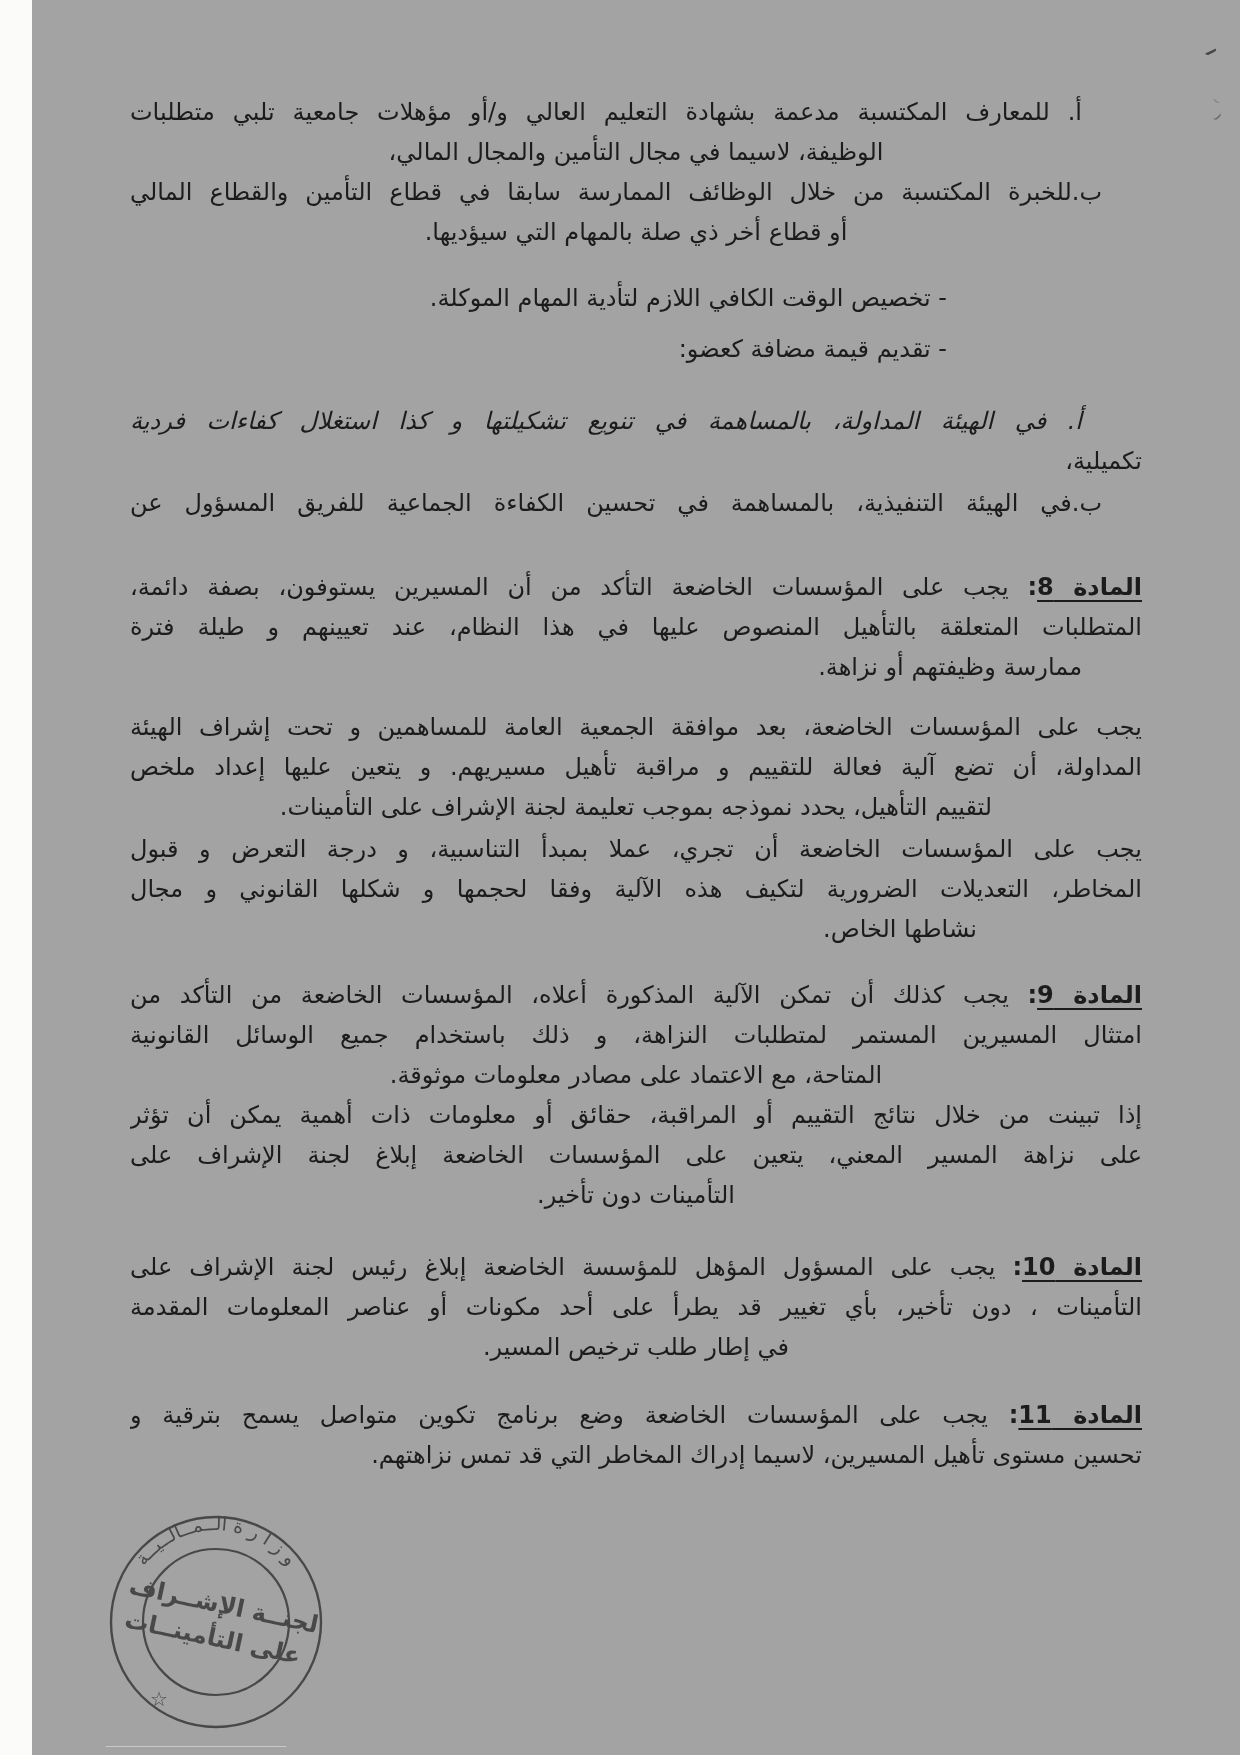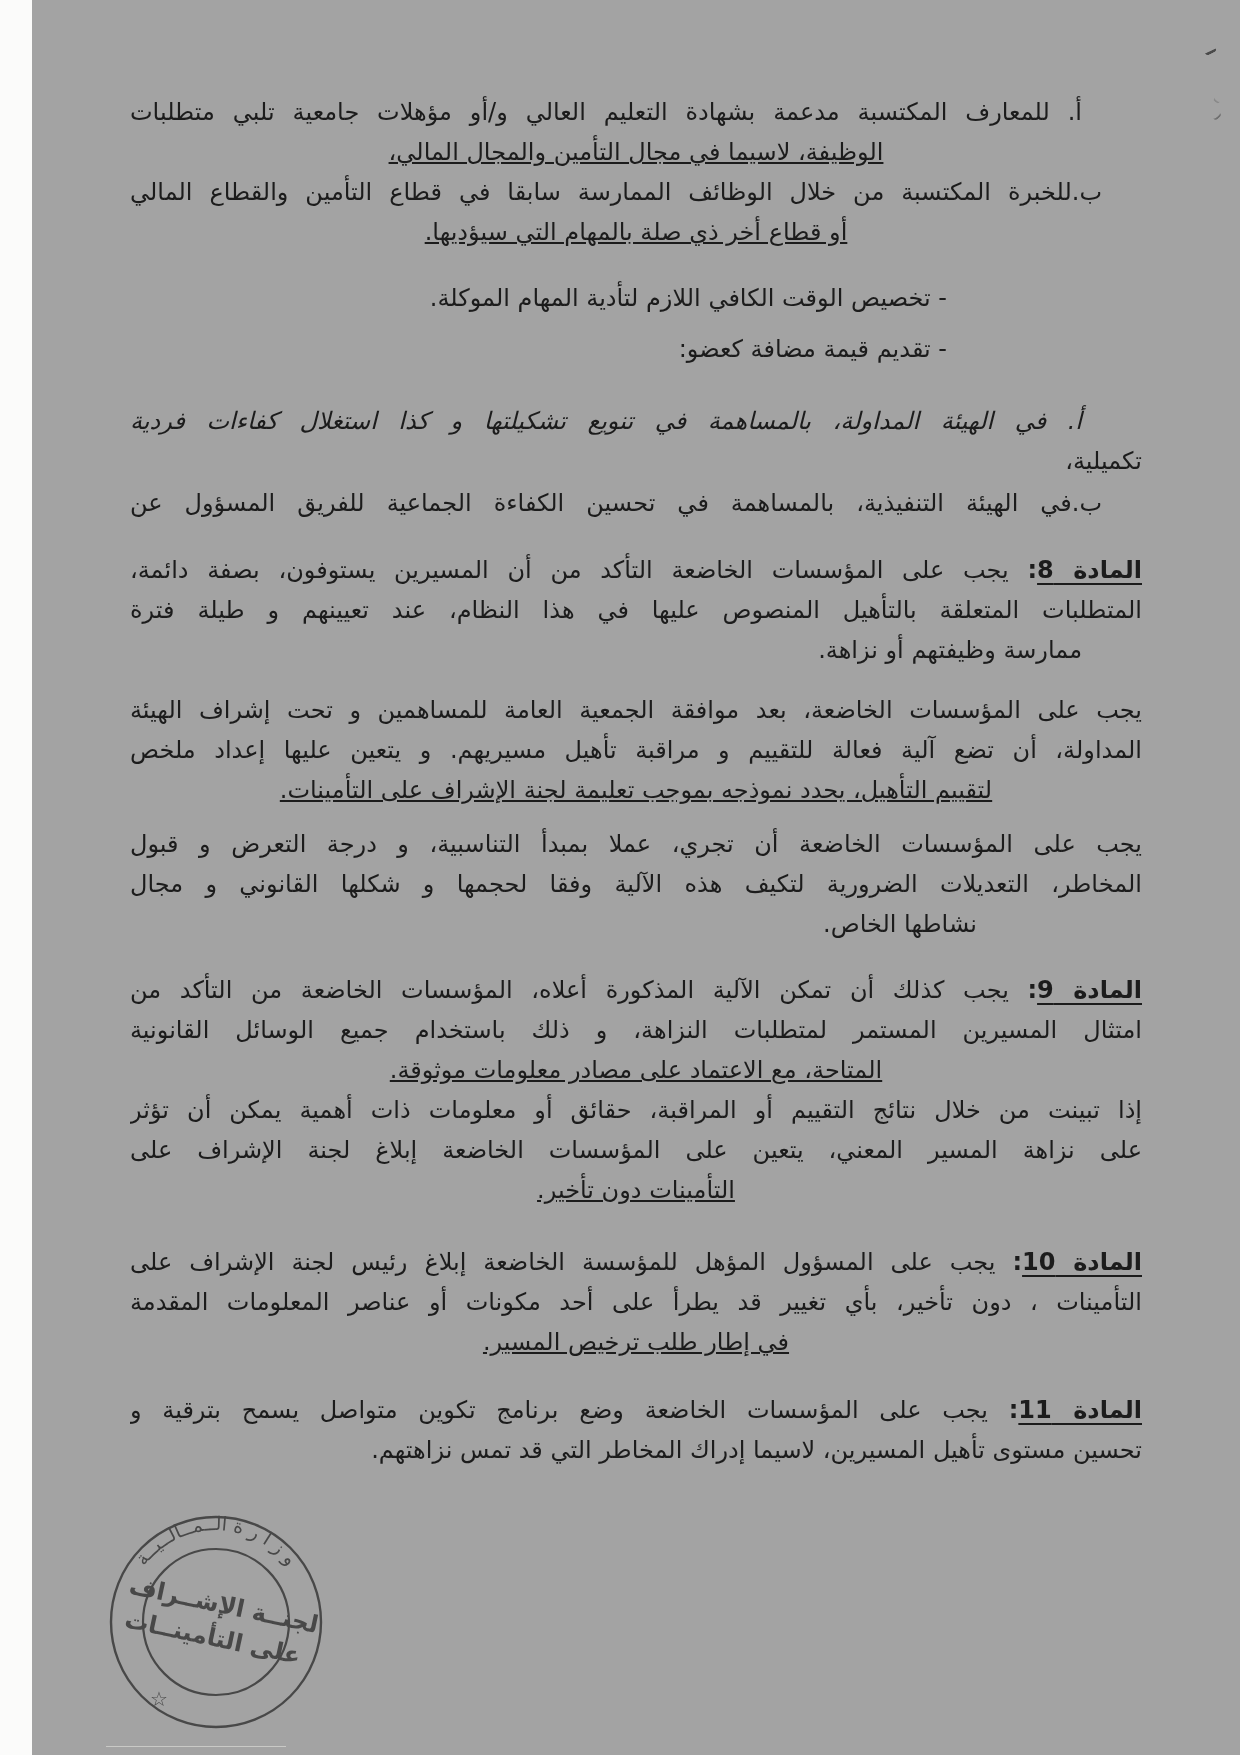--- a/index.html
+++ b/index.html
@@ -24,21 +24,21 @@
     line-height:40px;
   }
   .block{direction:rtl;}
   .line{
     height:40px;
     overflow:hidden;
     text-align:justify;
     text-align-last:justify;
     white-space:normal;
   }
-  .line.c{text-align:left;text-align-last:center;text-decoration:underline;}
+  .line.c{text-align:left;text-align-last:center;}
   .line.r{text-align:right;text-align-last:right;}
   .lbl{font-weight:bold;}
   .lbl .u{
     text-decoration:underline;
     text-decoration-thickness:2px;
     text-underline-offset:5px;
   }
   
   .stamp{
     position:absolute;
@@ -73,31 +73,31 @@
       <div class="block" style="margin-top: 11px;">
         <div class="line r" style="padding-right: 195px;">- تقديم قيمة مضافة كعضو:</div>
       </div>
       <div class="block" style="margin-top: 32px;">
         <div class="line j" style="padding-right: 60px; font-style: italic;">أ. في الهيئة المداولة، بالمساهمة في تنويع تشكيلتها و كذا استغلال كفاءات فردية</div>
         <div class="line r">تكميلية،</div>
       </div>
       <div class="block" style="margin-top: 2px;">
         <div class="line j" style="padding-right: 40px;">ب.في الهيئة التنفيذية، بالمساهمة في تحسين الكفاءة الجماعية للفريق المسؤول عن</div>
       </div>
-      <div class="block" style="margin-top: 27px;">
+      <div class="block" style="margin-top: 44px;">
         <div class="line j"><span class="lbl"><span class="u">المادة 8</span>:</span> يجب على المؤسسات الخاضعة التأكد من أن المسيرين يستوفون، بصفة دائمة،</div>
         <div class="line j">المتطلبات المتعلقة بالتأهيل المنصوص عليها في هذا النظام، عند تعيينهم و طيلة فترة</div>
         <div class="line r" style="padding-right: 60px;">ممارسة وظيفتهم أو نزاهة.</div>
       </div>
       <div class="block" style="margin-top: 20px;">
         <div class="line j">يجب على المؤسسات الخاضعة، بعد موافقة الجمعية العامة للمساهمين و تحت إشراف الهيئة</div>
         <div class="line j">المداولة، أن تضع آلية فعالة للتقييم و مراقبة تأهيل مسيريهم. و يتعين عليها إعداد ملخص</div>
         <div class="line c">لتقييم التأهيل، يحدد نموذجه بموجب تعليمة لجنة الإشراف على التأمينات.</div>
       </div>
-      <div class="block" style="margin-top: 14px;">
+      <div class="block" style="margin-top: 2px;">
         <div class="line j">يجب على المؤسسات الخاضعة أن تجري، عملا بمبدأ التناسبية، و درجة التعرض و قبول</div>
         <div class="line j">المخاطر، التعديلات الضرورية لتكيف هذه الآلية وفقا لحجمها و شكلها القانوني و مجال</div>
         <div class="line r" style="padding-right: 165px;">نشاطها الخاص.</div>
       </div>
       <div class="block" style="margin-top: 26px;">
         <div class="line j"><span class="lbl"><span class="u">المادة 9</span>:</span> يجب كذلك أن تمكن الآلية المذكورة أعلاه، المؤسسات الخاضعة من التأكد من</div>
         <div class="line j">امتثال المسيرين المستمر لمتطلبات النزاهة، و ذلك باستخدام جميع الوسائل القانونية</div>
         <div class="line c">المتاحة، مع الاعتماد على مصادر معلومات موثوقة.</div>
       </div>
       <div class="block" style="margin-top: 0px;">

